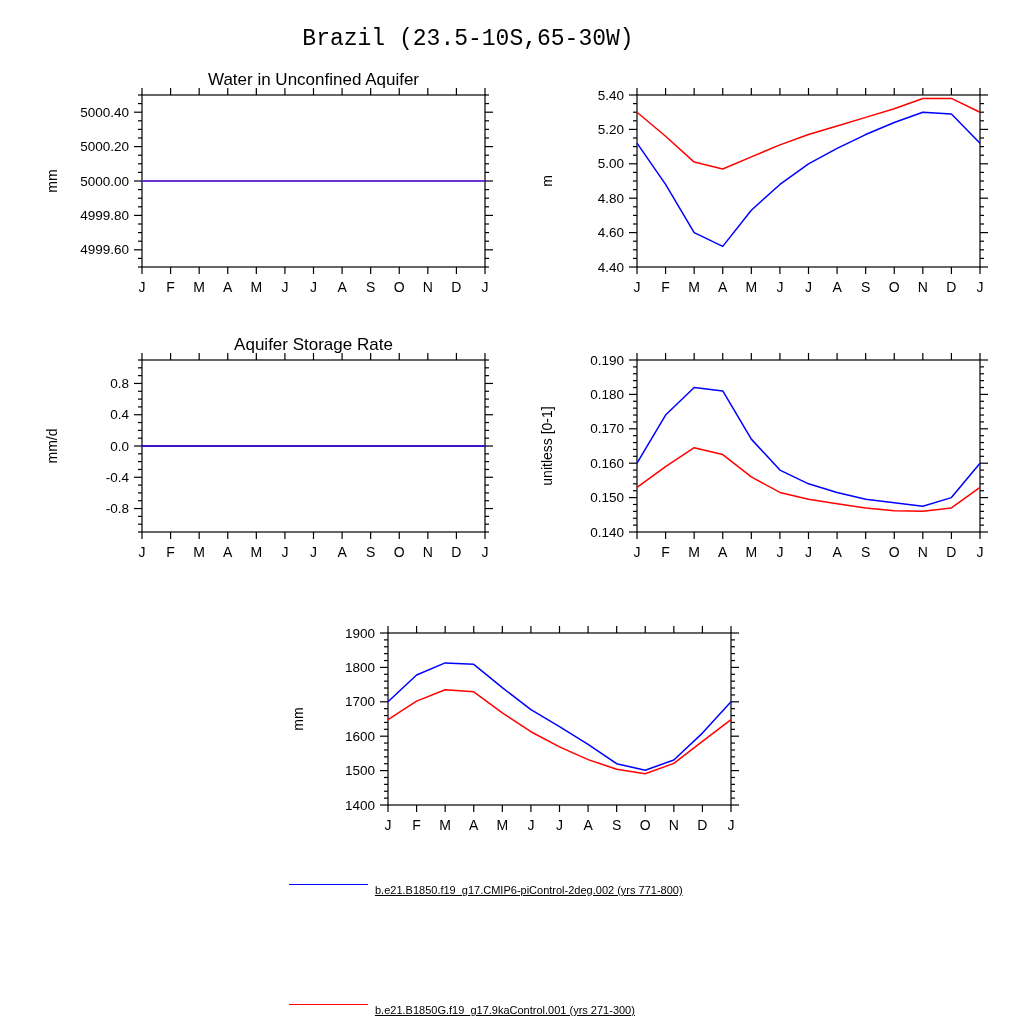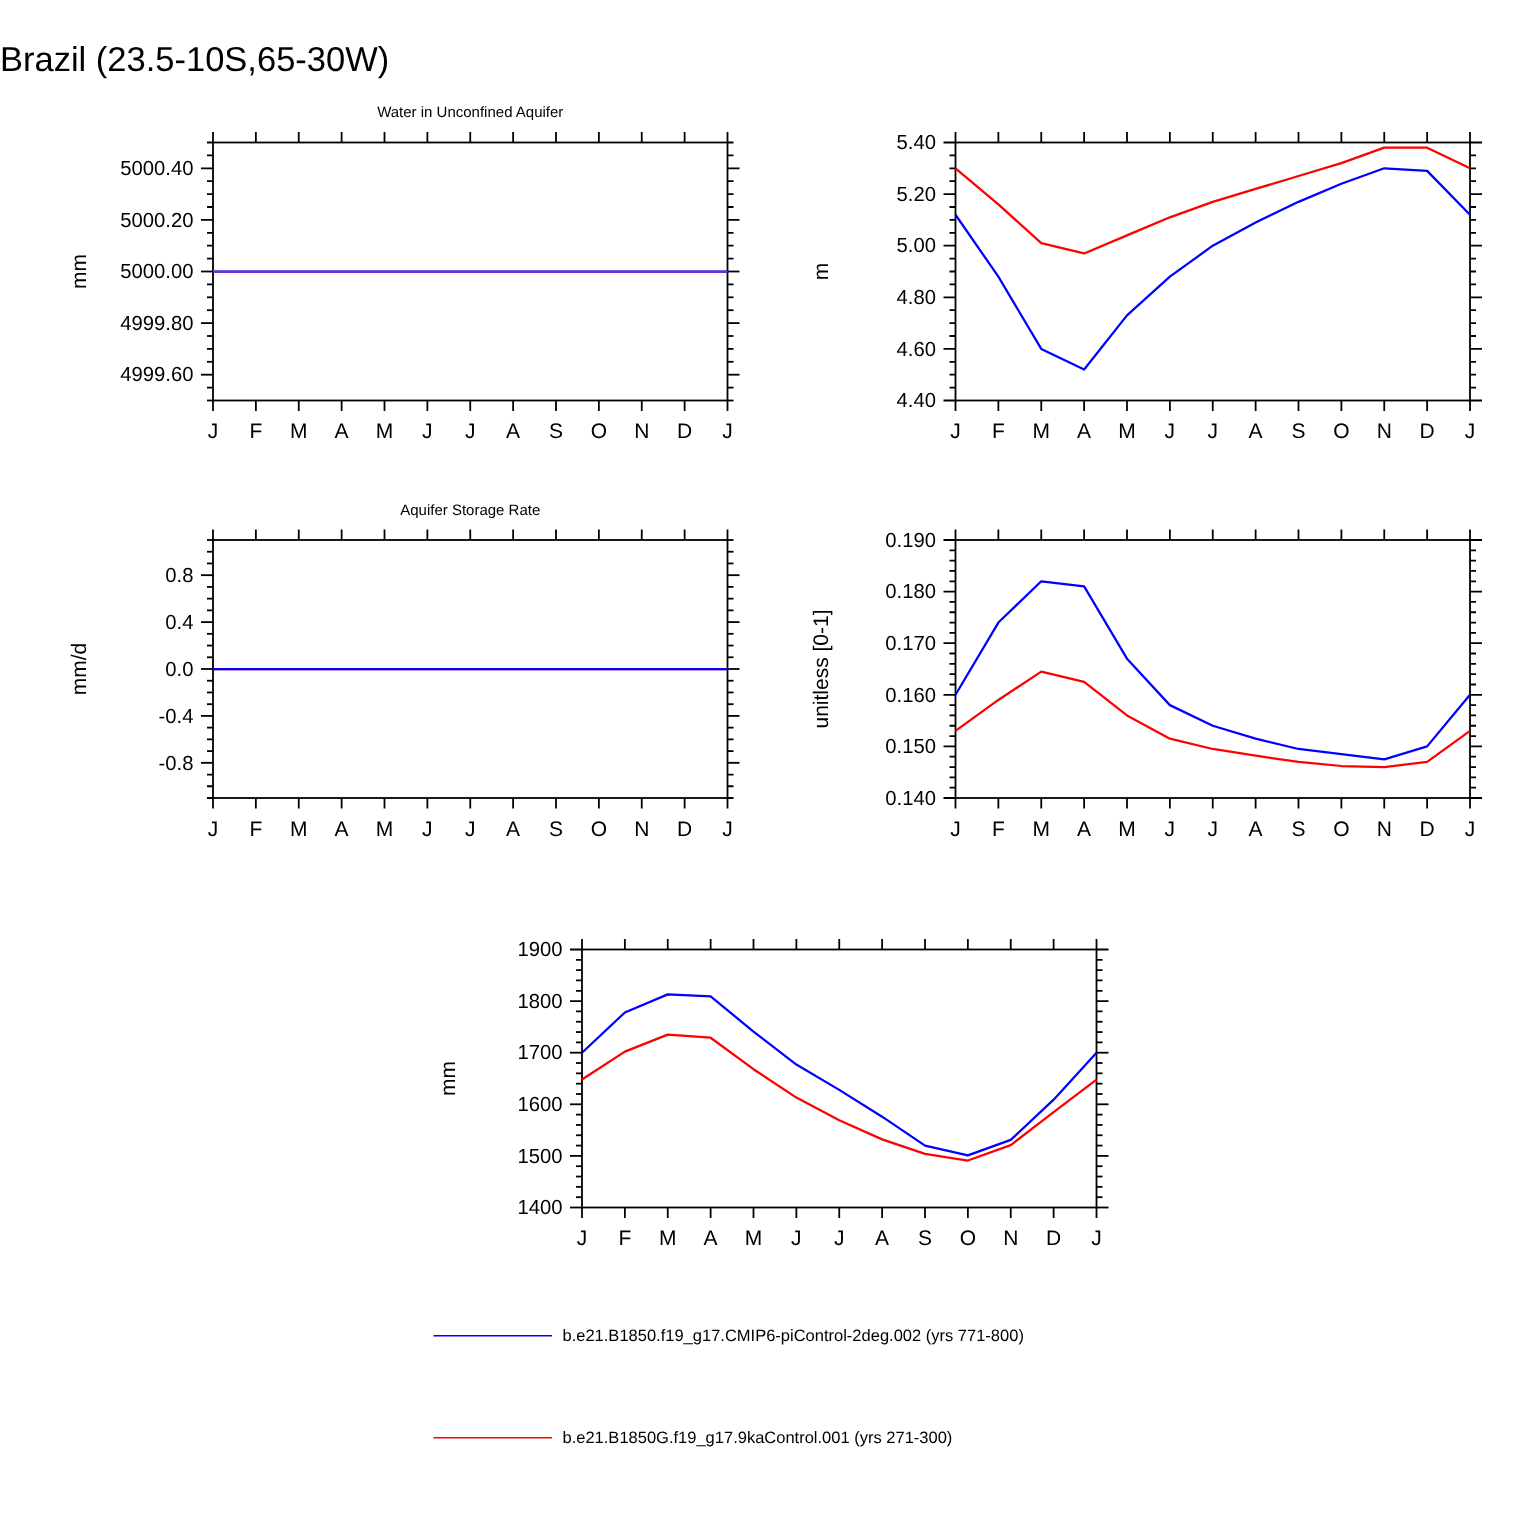--- a/index.html
+++ b/index.html
@@ -2,41 +2,41 @@
 <html><head>
 <meta charset="utf-8">
 <style>
   html,body { margin:0; padding:0; background:#ffffff; }
   body {
     width:1024px; height:1024px; position:relative; overflow:hidden;
     font-family:"Liberation Sans", sans-serif; color:#000;
   }
   .main-title {
     position:absolute; left:0; top:26px; width:936px;
-    font-size:23px; color:#000;
+    text-align:center; font-size:23px; color:#000;font-family:Liberation Mono, monospace;
   }
   .chart { position:absolute; width:470px; height:245px; }
   #chart0 { left:30px;  top:63px;  }
   #chart1 { left:525px; top:63px;  }
   #chart2 { left:30px;  top:328px; }
   #chart3 { left:525px; top:328px; }
   #chart4 { left:276px; top:601px; }
   .ctitle {
     position:absolute; left:112px; right:15px; top:7px;
-    text-align:center; font-size:10px; white-space:nowrap;
+    text-align:center; font-size:17px; white-space:nowrap;
   }
   .ylab {
     position:absolute; left:22px; top:118px; white-space:nowrap;
     transform:translate(-50%,-50%) rotate(-90deg); font-size:14px;
   }
   .plot-svg { position:absolute; left:0; top:0; }
   .legend { position:absolute; left:0; top:0; width:1024px; height:1024px; pointer-events:none; }
-  .legend-row { position:absolute; left:289px; display:flex; align-items:center; height:13px; }
+  .legend-row { position:absolute; left:289px; display:flex; height:13px;text-decoration:underline; }
   #legend-row-0 { top:884px; }
-  #legend-row-1 { top:952px; }
+  #legend-row-1 { top:1004px; }
   .legend-line { display:inline-block; width:79px; height:0; border-top:1.2px solid #000; margin-right:7px; }
   .legend-label { font-size:11px; white-space:nowrap; }
 </style>
 </head>
 <body>
 
 <div class="main-title">Brazil (23.5-10S,65-30W)</div>
 
 <div class="chart" id="chart0">
   <svg class="plot-svg" id="svg0" width="470" height="245">

